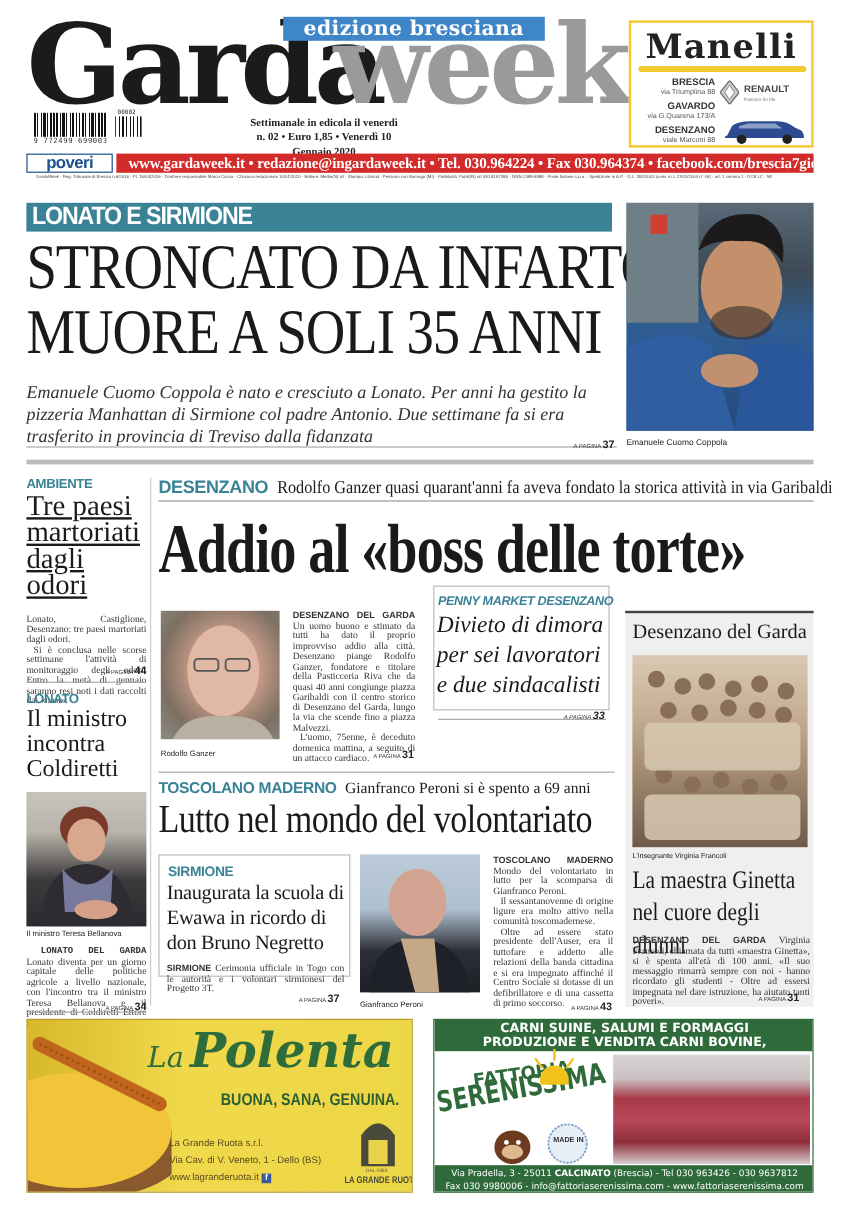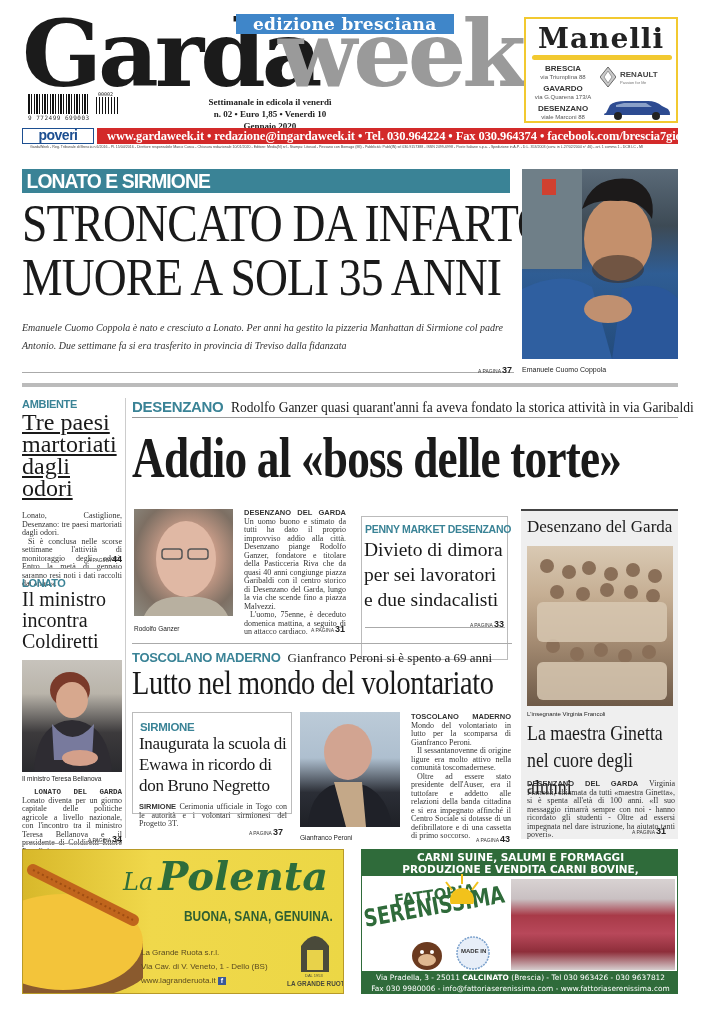--- a/index.html
+++ b/index.html
@@ -15,38 +15,38 @@
   .barcode .bars { width: 62px; height: 20px; background: repeating-linear-gradient(90deg, #111 0 2px, #fff 2px 3px, #111 3px 4px, #fff 4px 6px, #111 6px 7px, #fff 7px 8px); }
   .barcode .bars2 { position: absolute; left: 68px; top: 3px; width: 22px; height: 17px; background: repeating-linear-gradient(90deg, #111 0 1px, #fff 1px 3px); }
   .barcode .num { font-family: "DejaVu Sans Mono", monospace; font-size: 6px; color: #333; letter-spacing: 0.5px; margin-top: 0; }
   .barcode .issue-code { position: absolute; left: 70px; top: -3px; font-size: 5px; font-family: "DejaVu Sans Mono", monospace; }
   .tagline { left: 200px; top: 96px; width: 140px; text-align: center; font-size: 9px; font-weight: bold; line-height: 12px; color: #222; }
 
   
   .manelli { left: 524px; top: 17px; width: 154px; height: 106px; border: 2px solid #f2c930; background: #fff; }
   .manelli .brand { position: absolute; left: 0; top: 3px; width: 100%; text-align: center; font-family: "DejaVu Serif", serif; font-weight: bold; font-size: 28px; color: #222; letter-spacing: 1px; }
   .manelli .bar { position: absolute; left: 6px; top: 36px; width: 140px; height: 5px; background: #f2c930; border-radius: 3px; }
-  .manelli .loc { position: absolute; left: 4px; width: 66px; text-align: center; font-family: "Liberation Sans", sans-serif; line-height: 8px; }
+  .manelli .loc { position: absolute; left: 4px; width: 66px; text-align: right; font-family: "Liberation Sans", sans-serif; line-height: 8px; }
   .manelli .loc .city { font-size: 8px; font-weight: bold; color: #333; }
   .manelli .loc .addr { font-size: 6px; color: #555; }
   .manelli .renault-logo { position: absolute; left: 74px; top: 48px; width: 16px; height: 20px; }
   .manelli .renault-text { position: absolute; left: 94px; top: 51px; font-family: "Liberation Sans", sans-serif; font-weight: bold; font-size: 8px; color: #444; }
   .manelli .renault-sub { position: absolute; left: 94px; top: 61px; font-family: "Liberation Sans", sans-serif; font-size: 4px; color: #777; }
   .manelli .car { position: absolute; left: 76px; top: 78px; width: 70px; height: 24px; }
 
   
   .netweek { left: 22px; top: 128px; width: 72px; height: 16px; border: 1px solid #1d4f91; background: #fff; color: #1d4f91; font-family: "Liberation Sans", sans-serif; font-weight: bold; font-size: 14px; line-height: 13px; text-align: center; letter-spacing: -0.5px; }
   .redbar { left: 97px; top: 128px; width: 581px; height: 16px; background: #d32a2a; color: #fff; font-family: "Liberation Serif", serif; font-weight: bold; font-size: 12.5px; line-height: 16px; padding-left: 10px; white-space: nowrap; overflow: hidden; letter-spacing: -0.1px; }
   .legal { left: 30px; top: 145px; width: 650px; font-family: "Liberation Sans", sans-serif; font-size: 3.6px; color: #444; white-space: nowrap; overflow: hidden; }
 
   
   .section-bar { left: 22px; top: 169px; width: 488px; height: 24px; background: #3a8396; }
   .section-bar span { display: block; color: #fff; font-family: "Liberation Sans", sans-serif; font-weight: bold; font-size: 21px; line-height: 24px; padding-left: 5px; letter-spacing: -1px; transform: scaleX(0.92); transform-origin: left; }
   .top-headline { left: 22px; top: 196px; width: 500px; font-family: "Liberation Serif", serif; font-size: 53px; line-height: 54px; color: #1a1a1a; transform: scaleX(0.86); transform-origin: left; letter-spacing: -1px; white-space: nowrap; }
-  .top-summary { left: 22px; top: 319px; width: 492px; font-style: italic; font-size: 10px; line-height: 18px; color: #333; }
+  .top-summary { left: 22px; top: 319px; width: 492px; font-style: italic; font-size: 15px; line-height: 18px; color: #333; }
   .rule { background: #aaa; height: 1px; }
   .apag { font-family: "Liberation Sans", sans-serif; font-size: 5px; color: #333; text-transform: uppercase; white-space: nowrap; }
   .apag b { font-size: 9px; font-weight: bold; color: #222; }
   .photo-top { left: 522px; top: 169px; width: 156px; height: 190px; background: linear-gradient(180deg, #5a6a78 0%, #3d4a55 30%, #2f5d94 55%, #234b7b 100%); overflow: hidden; }
   .caption { font-family: "Liberation Sans", sans-serif; font-size: 7px; color: #222; }
 
   .thick-rule { left: 22px; top: 383px; width: 656px; height: 4px; background: #bbb; }
 
   
   .kicker { font-family: "Liberation Sans", sans-serif; font-weight: bold; color: #3a8396; letter-spacing: -0.3px; }
@@ -54,21 +54,21 @@
   .small-body { font-family: "Liberation Serif", serif; font-size: 8px; line-height: 8.5px; color: #333; text-align: justify; }
   .vrule { background: #ccc; width: 1px; }
 
   
   .lead-kicker-line { left: 132px; top: 398px; width: 546px; white-space: nowrap; }
   .lead-headline { left: 132px; top: 426px; font-family: "Liberation Serif", serif; font-weight: bold; font-size: 58px; line-height: 64px; letter-spacing: -1px; transform: scaleX(0.78); transform-origin: left; white-space: nowrap; color: #1a1a1a; }
   .photo-ganzer { left: 134px; top: 509px; width: 99px; height: 107px; background: radial-gradient(ellipse at 55% 45%, #e5c2b0 0%, #c89c88 35%, #7d6f63 70%, #8c8a80 100%); }
   .ganzer-body { left: 244px; top: 509px; width: 102px; }
 
   .boxed { border: 1px solid #bbb; background: #fff; }
-  .penny-box { left: 361px; top: 516px; width: 147px; height: 144px; }
+  .penny-box { left: 361px; top: 488px; width: 147px; height: 104px; font-style: italic; }
   .maestra-box { left: 521px; top: 509px; width: 157px; height: 330px; background: #efefef; border-top: 2px solid #444; }
   .photo-class { left: 527px; top: 546px; width: 146px; height: 160px; background: linear-gradient(180deg, #d9c9b3 0%, #c6af94 30%, #a48b72 60%, #6e5a48 100%); }
 
   .tosco-kicker-line { left: 132px; top: 648px; width: 380px; white-space: nowrap; }
   .tosco-headline { left: 132px; top: 664px; font-size: 33px; line-height: 38px; white-space: nowrap; transform: scaleX(0.86); transform-origin: left; letter-spacing: -0.5px; }
 
   .sirmione-box { left: 132px; top: 712px; width: 160px; height: 102px; }
   .photo-peroni { left: 300px; top: 712px; width: 100px; height: 115px; background: linear-gradient(180deg, #bccbd8 0%, #aebfcf 40%, #2b2e36 70%, #1e2026 100%); }
   .peroni-body { left: 411px; top: 713px; width: 100px; }
 

